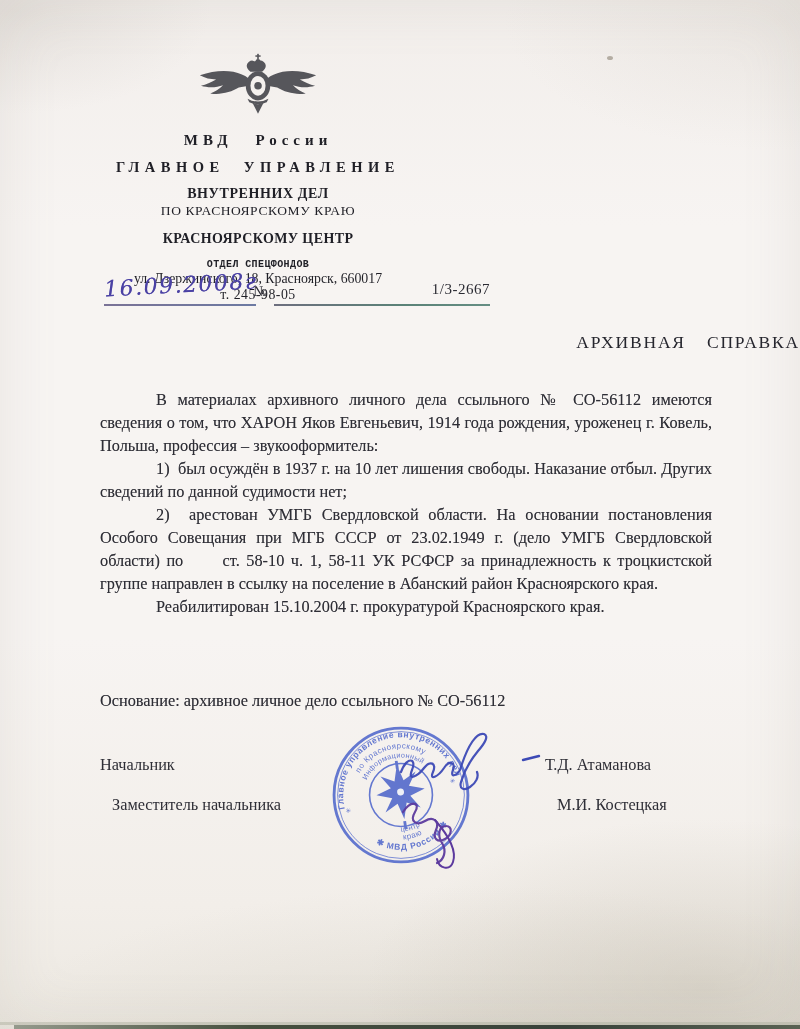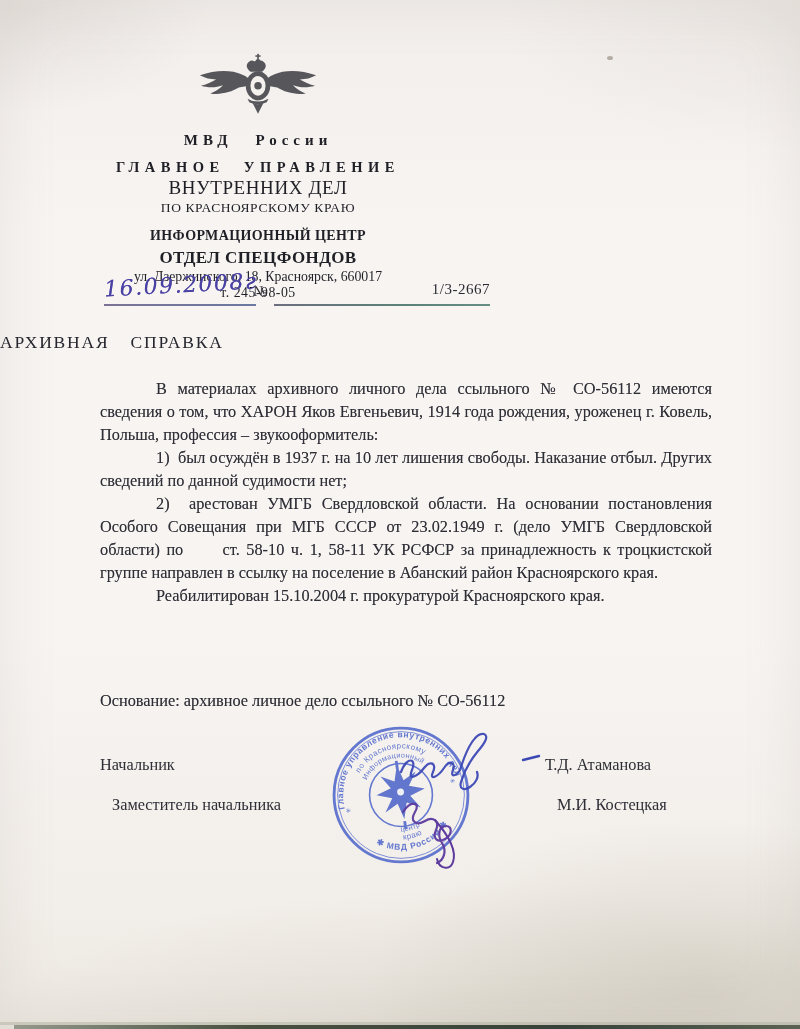--- a/index.html
+++ b/index.html
@@ -14,41 +14,41 @@
       radial-gradient(ellipse 300px 160px at 2% 1%, rgba(190,184,176,0.25), transparent 65%),
       linear-gradient(180deg,#f2eeeb 0%,#f7f4f2 22%,#f7f4f2 62%,#f2eee9 88%,#ece8e1 100%);
     box-shadow:inset 0 0 60px rgba(150,140,128,0.14);
   }
   .abs{position:absolute;}
   
   .letterhead{left:58px;top:50px;width:400px;text-align:center;color:#1f1f26;}
   .emblem{width:128px;height:74px;margin:0 auto;}
   .org{margin-top:8px;font-size:15px;font-weight:bold;letter-spacing:5px;word-spacing:14px;}
   .gu{margin-top:10px;font-size:14.5px;font-weight:bold;letter-spacing:5.5px;word-spacing:10px;}
-  .vd{margin-top:1px;font-size:19px;font-weight:normal;letter-spacing:0.6px;}
+  .vd{margin-top:10px;font-size:14px;font-weight:bold;letter-spacing:0.6px;}
   .krai{margin-top:1px;font-size:13.5px;font-weight:normal;letter-spacing:0.6px;}
   .dept1{margin-top:12px;font-size:14px;font-weight:bold;letter-spacing:0.4px;}
-  .dept2,.dept3{margin-top:4px;font-size:17px;font-weight:bold;letter-spacing:0.4px;}
+  .dept2,.dept3{margin-top:12px;font-size:10px;font-weight:bold;letter-spacing:0.4px;font-family:Liberation Mono, monospace;}
   .addr{margin-top:1px;font-size:13.8px;}
   .phone{margin-top:0px;font-size:13.8px;letter-spacing:0.5px;}
   
   .hand-date{left:104px;top:272px;width:170px;
     font-family:"DejaVu Serif",serif;font-style:italic;
     font-size:22px;color:#4a41a4;letter-spacing:1.5px;
     transform:rotate(-3deg);text-shadow:0 0 0.6px rgba(74,65,164,0.7);}
   .date-line{left:104px;top:304px;width:152px;height:2px;
     background:linear-gradient(90deg,#5b527f,#4a5b8e);opacity:.8;}
   .no-sign{left:253px;top:283px;font-size:15px;color:#2f2f38;}
   .num{left:274px;top:281px;width:216px;text-align:right;font-size:15px;letter-spacing:0.5px;color:#2b2b33;}
   .num-line{left:274px;top:304px;width:216px;height:2px;
     background:linear-gradient(90deg,#55576a,#3f6e62 60%,#4c7c70);opacity:.85;}
   
-  .title{left:0;top:332px;width:800px;text-align:left;
+  .title{left:0;top:332px;width:800px;text-align:right;
     font-size:17.5px;letter-spacing:1.8px;word-spacing:15px;color:#26262e;}
-  .body-text{left:100px;top:377px;width:612px;
+  .body-text{left:100px;top:388px;width:612px;
     font-size:16.3px;line-height:23px;text-align:justify;
     text-shadow:0 0 0.5px rgba(46,46,54,0.45);}
   .body-text p{margin:0;text-indent:56px;}
   .basis{left:100px;top:691px;font-size:16.3px;text-shadow:0 0 0.5px rgba(46,46,54,0.45);}
   
   .sig-role{left:100px;font-size:16.3px;}
   .sig-name{left:545px;font-size:16.3px;}
   .row1{top:755px;} .row2{top:795px;margin-left:12px;}
   
   .stamp{left:330px;top:724px;width:142px;height:142px;opacity:.88;}
@@ -79,21 +79,21 @@
           <circle cx="110" cy="58" r="6.5"></circle>
           <path d="M100,86 l10,20 l10,-20 q-10,7 -20,0 z"></path>
           <path d="M92,80 q18,10 36,0 l-3,6 q-15,7 -30,0 z"></path>
         </g>
       </svg>
     </div>
     <div class="org">МВД России</div>
     <div class="gu">ГЛАВНОЕ УПРАВЛЕНИЕ</div>
     <div class="vd">ВНУТРЕННИХ ДЕЛ</div>
     <div class="krai">ПО КРАСНОЯРСКОМУ КРАЮ</div>
-    <div class="dept1">ИНФОРМАЦИОННЫЙ ЦЕНТР</div>
+    <div class="dept1">КРАСНОЯРСКОМУ ЦЕНТР</div>
     <div class="dept2">ОТДЕЛ СПЕЦФОНДОВ</div>
     <div class="addr">ул. Дзержинского, 18, Красноярск, 660017</div>
     <div class="phone">т.  245-98-05</div>
   </header>
 
   <div class="abs hand-date">16.09.2008г</div>
   <div class="abs date-line"></div>
   <div class="abs no-sign">№</div>
   <div class="abs num">1/3-2667</div>
   <div class="abs num-line"></div>

